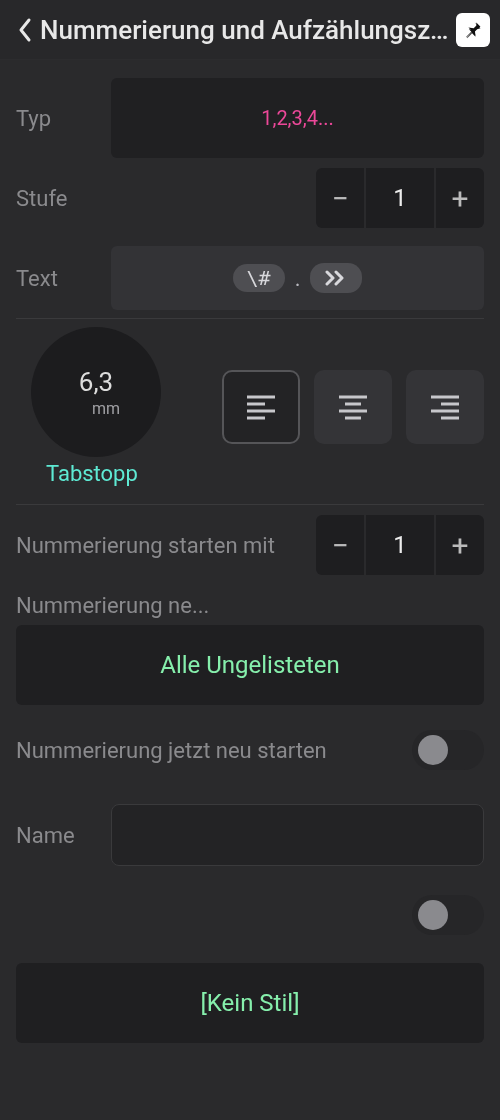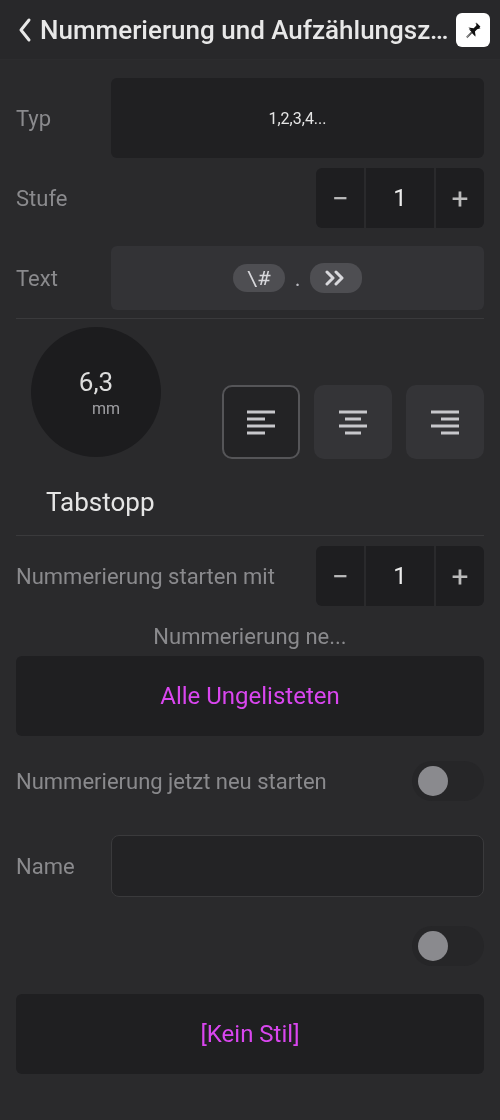--- a/index.html
+++ b/index.html
@@ -71,22 +71,22 @@
   .dark-box {
     background: #202022;
     border-radius: 6px;
     display: flex;
     align-items: center;
     justify-content: center;
   }
   .typ-box {
     flex: 1;
     height: 80px;
-    color: #e5e5e5;
-    font-size: 16px;
+    color: #ec4899;
+    font-size: 20px;
     cursor: pointer;
   }
   .stepper {
     display: flex;
     height: 60px;
   }
   .stepper .btn {
     width: 48px;
     background: #1e1e20;
     color: #bbb;
@@ -162,23 +162,23 @@
     display: flex;
     flex-direction: column;
     align-items: center;
     justify-content: center;
     color: #dcdcdc;
     cursor: pointer;
   }
   .tab-circle .num { font-size: 26px; }
   .tab-circle .unit { font-size: 16px; color: #a0a0a4; margin-top: 2px; margin-left: 20px; }
   .tabstop-label {
-    color: #e5e5e5;
-    font-size: 26px;
-    margin-top: 30px;
+    color: #5eead4;
+    font-size: 22px;
+    margin-top: 4px;
     margin-left: 30px;
     align-self: flex-start;
   }
   .align-group {
     display: flex;
     gap: 14px;
     margin-left: auto;
     padding-right: 0;
   }
   .align-btn {
@@ -194,21 +194,21 @@
   .align-btn.selected {
     background: #232325;
     border: 2px solid #555558;
   }
   .align-btn svg { width: 36px; height: 36px; stroke: #c7c7cb; stroke-width: 3; }
   .big-btn {
     width: 100%;
     height: 80px;
     background: #1f1f21;
     border-radius: 6px;
-    color: #d946ef;
+    color: #86efac;
     font-size: 24px;
     display: flex;
     align-items: center;
     justify-content: center;
     cursor: pointer;
   }
   .toggle {
     width: 72px;
     height: 40px;
     border-radius: 20px;
@@ -226,21 +226,21 @@
     left: 6px;
   }
   .name-input {
     flex: 1;
     height: 62px;
     background: #232325;
     border: 1px solid #3a3a3c;
     border-radius: 8px;
     cursor: text;
   }
-  .tight { min-height: 60px; padding-top: 6px; padding-bottom: 6px; text-align: center; }
+  .tight { min-height: 60px; padding-top: 6px; padding-bottom: 6px; }
   .spacer-top { margin-top: 18px; }
 </style>
 </head>
 <body>
 
 <div class="header">
   <div class="back">
     <svg width="16" height="26" viewBox="0 0 16 26" fill="none" stroke="#e8e8e8" stroke-width="3" stroke-linecap="round" stroke-linejoin="round">
         <polyline points="12,3 4,13 12,23"></polyline>
       </svg>

